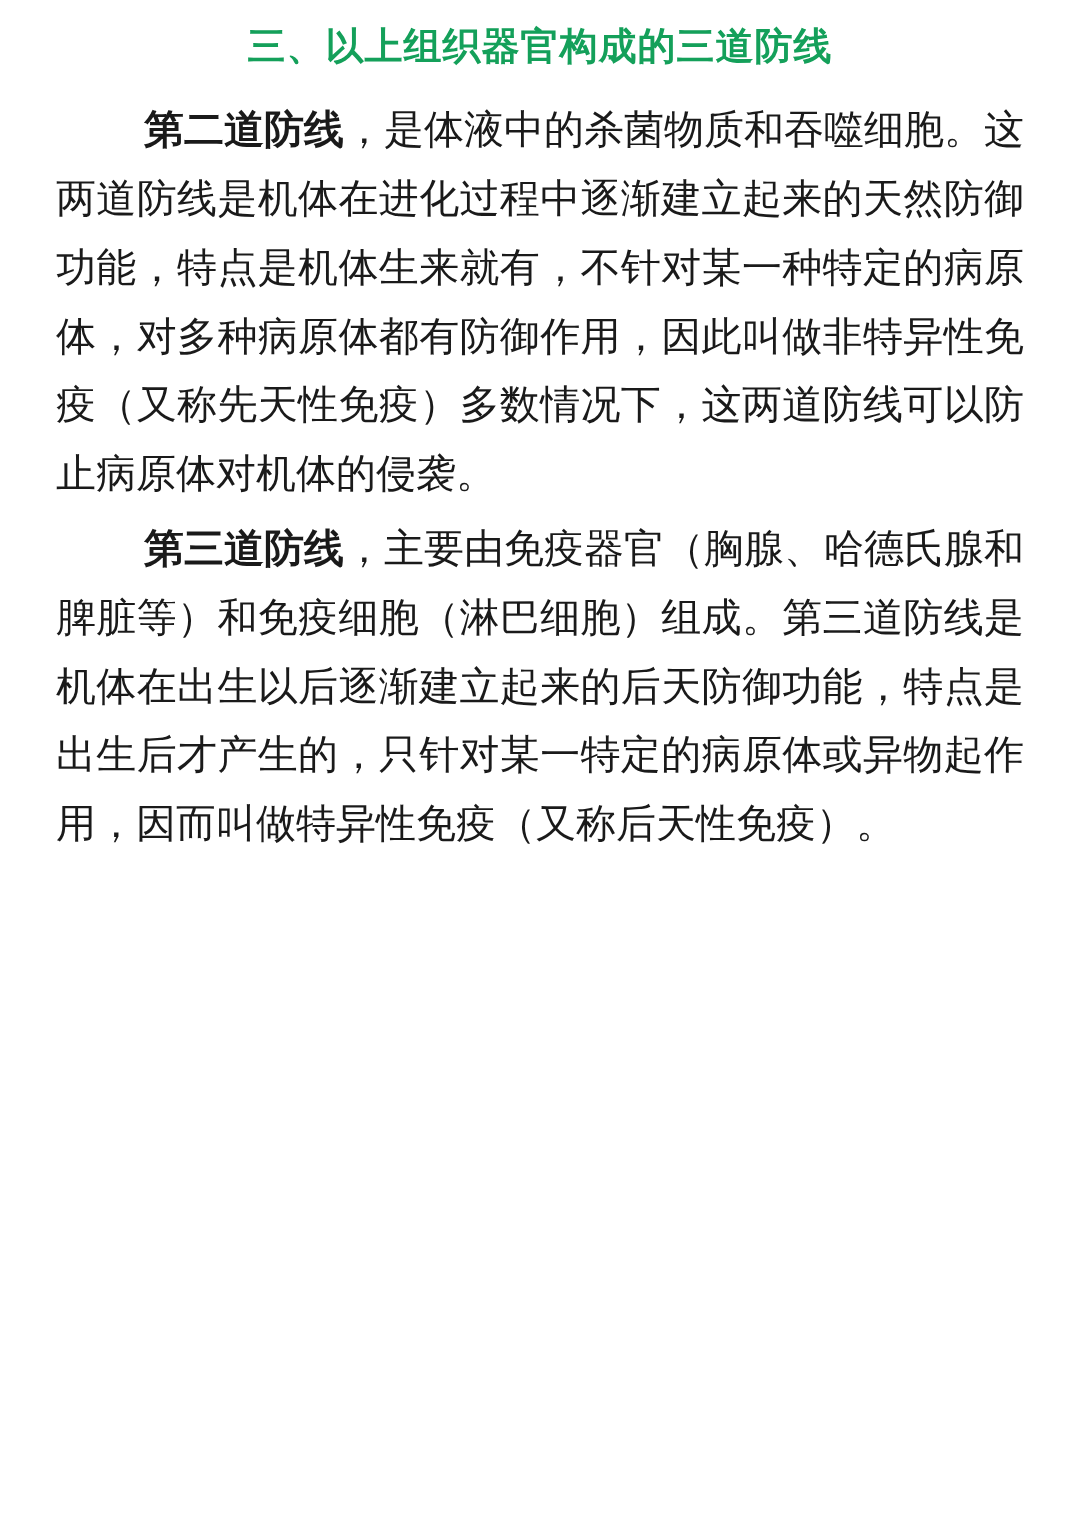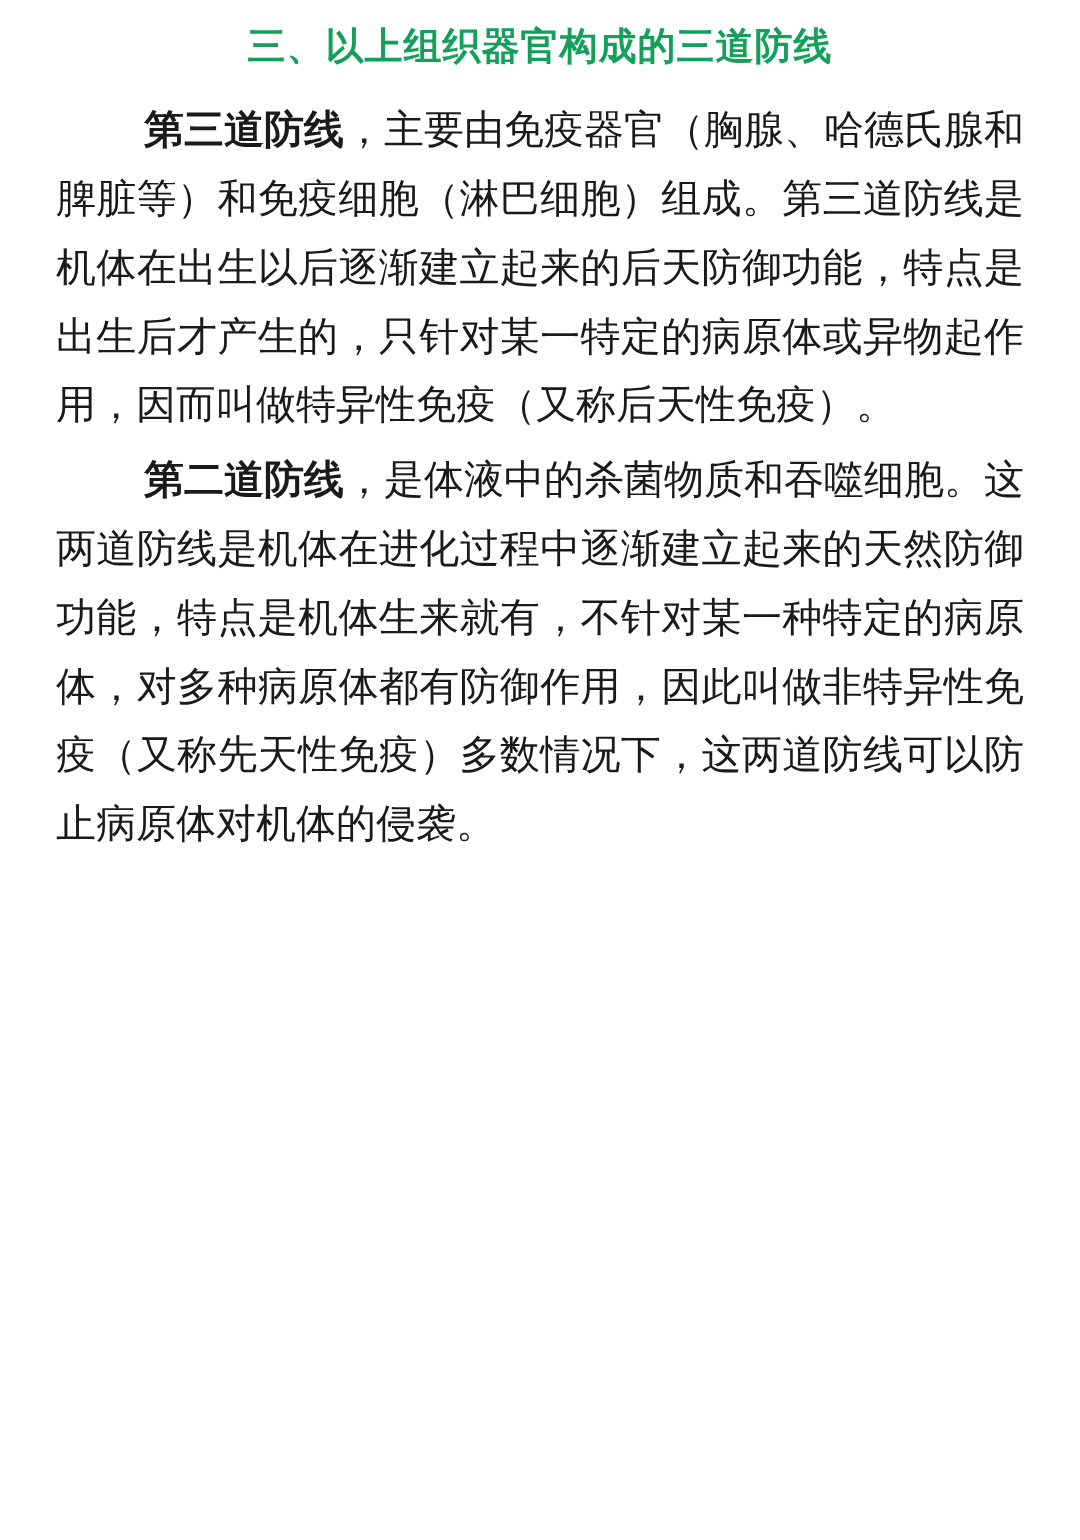--- a/index.html
+++ b/index.html
@@ -44,20 +44,20 @@
 </style>
 </head>
 <body>
 
 <div class="page">
 
   <h1 class="section-title">三、以上组织器官构成的三道防线</h1>
 
 
   <p class="para">
-    <span class="lead">第三道防线</span><span>，主要由免疫器官（胸腺、哈德氏腺和脾脏等）和免疫细胞（淋巴细胞）组成。第三道防线是机体在出生以后逐渐建立起来的后天防御功能，特点是出生后才产生的，只针对某一特定的病原体或异物起作用，因而叫做特异性免疫（又称后天性免疫）。</span>
+    <span class="lead">第二道防线</span><span>，是体液中的杀菌物质和吞噬细胞。这两道防线是机体在进化过程中逐渐建立起来的天然防御功能，特点是机体生来就有，不针对某一种特定的病原体，对多种病原体都有防御作用，因此叫做非特异性免疫（又称先天性免疫）多数情况下，这两道防线可以防止病原体对机体的侵袭。</span>
   </p>
 
   <p class="para">
-    <span class="lead">第二道防线</span><span>，是体液中的杀菌物质和吞噬细胞。这两道防线是机体在进化过程中逐渐建立起来的天然防御功能，特点是机体生来就有，不针对某一种特定的病原体，对多种病原体都有防御作用，因此叫做非特异性免疫（又称先天性免疫）多数情况下，这两道防线可以防止病原体对机体的侵袭。</span>
+    <span class="lead">第三道防线</span><span>，主要由免疫器官（胸腺、哈德氏腺和脾脏等）和免疫细胞（淋巴细胞）组成。第三道防线是机体在出生以后逐渐建立起来的后天防御功能，特点是出生后才产生的，只针对某一特定的病原体或异物起作用，因而叫做特异性免疫（又称后天性免疫）。</span>
   </p>
 
 </div>
 
 </body></html>

